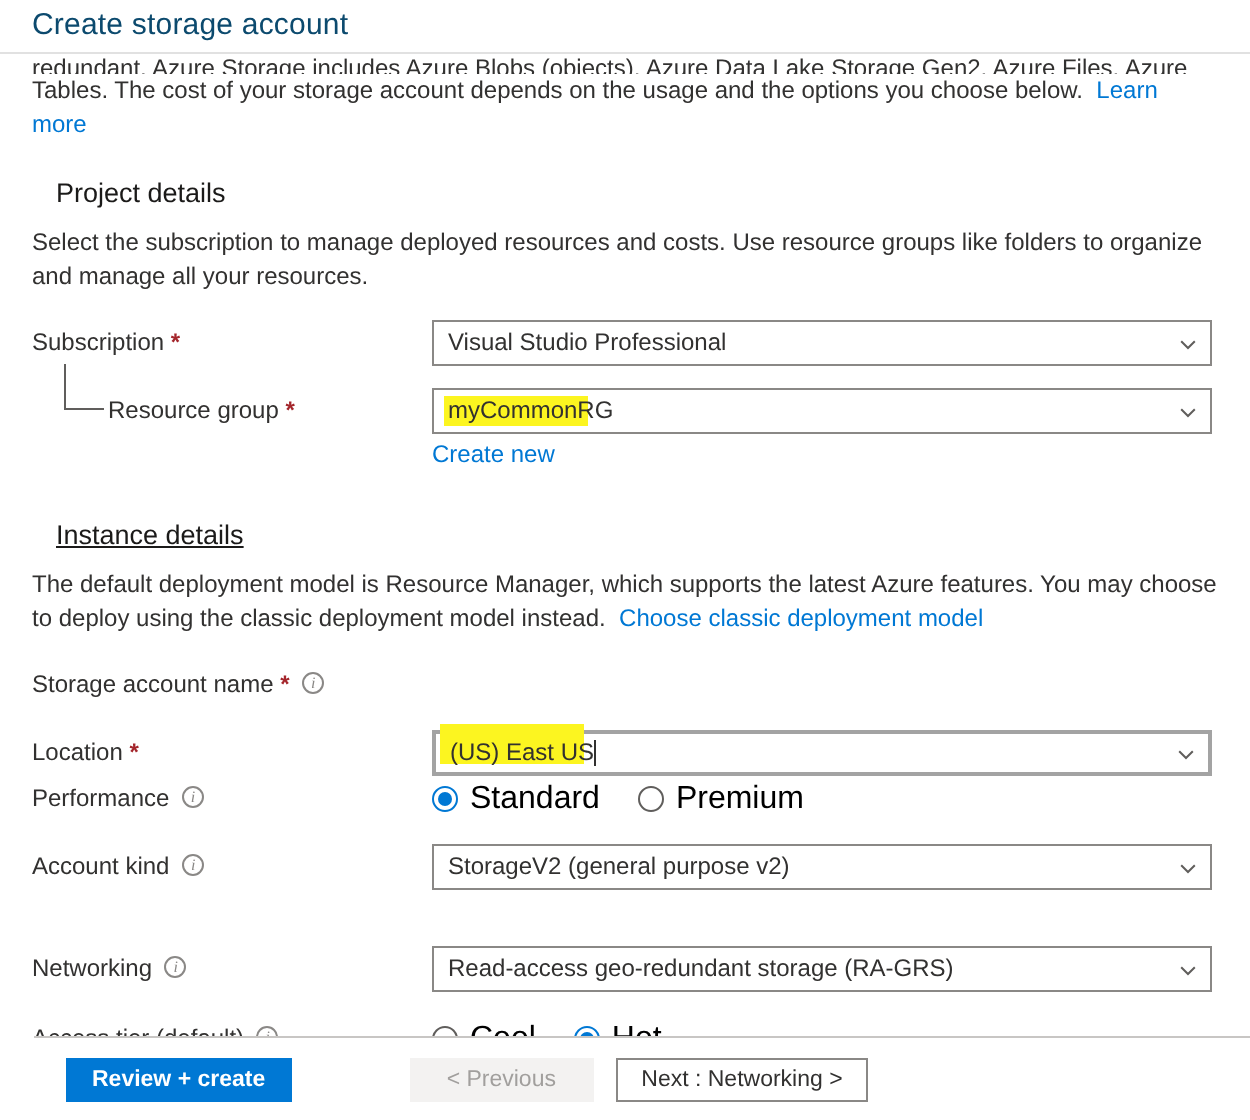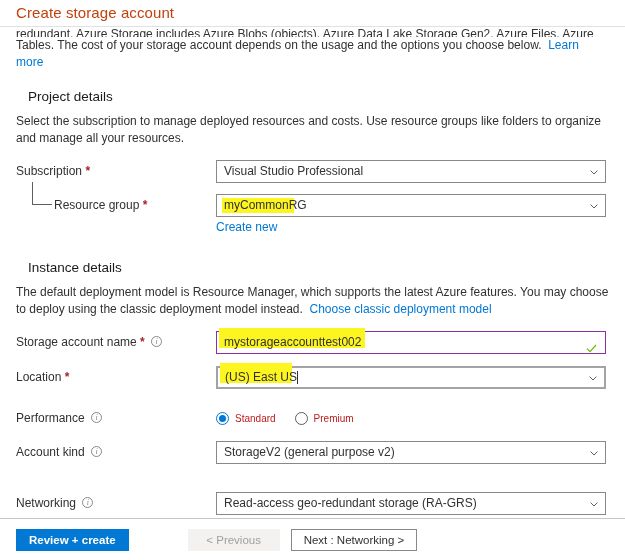--- a/index.html
+++ b/index.html
@@ -21,21 +21,21 @@
   
   .page-header {
     height: 27px;
     padding: 3px 0 0 16px;
     border-bottom: 1px solid #e1e1e1;
     background: #ffffff;
   }
   .page-title {
     font-size: 15px;
     font-weight: 400;
-    color: #c2410c;
+    color: #0c4a6e;
     letter-spacing: .1px;
     line-height: 20px;
   }
 
   
   .content {
     position: absolute;
     top: 28px;
     left: 0;
     right: 0;
@@ -209,22 +209,22 @@
     display: flex;
     align-items: center;
     height: 23px;
     gap: 19px;
   }
   .radio-opt {
     display: flex;
     align-items: center;
     gap: 6px;
     cursor: pointer;
-    font-size: 10px;
-    color: #b91c1c;
+    font-size: 16px;
+    color: #000000;
   }
   .radio-dot {
     width: 13px;
     height: 13px;
     border-radius: 50%;
     border: 1px solid #605e5c;
     background: #fff;
     position: relative;
     flex: 0 0 13px;
   }
@@ -235,21 +235,21 @@
     left: 50%; top: 50%;
     width: 7px; height: 7px;
     margin: -3.5px 0 0 -3.5px;
     border-radius: 50%;
     background: #0078d4;
   }
 
   
   .footer {
     position: absolute;
-    left: 0; right: 0; bottom: 0;
+    left: 17px; right: 0; bottom: 0;
     height: 42px;
     border-top: 1px solid #c8c6c4;
     background: #ffffff;
     display: flex;
     align-items: center;
     padding-left: 16px;
     gap: 11px;
   }
   .btn {
     height: 22px;
@@ -330,46 +330,35 @@
         <span class="chevron">
           <svg width="8" height="8" viewBox="0 0 8 8">
               <path d="M0.6 1.6 L4 5 L7.4 1.6" stroke="#605e5c" stroke-width="1" fill="none"></path>
             </svg>
         </span>
       </div>
       <a class="link sub-link">Create new</a>
     </div>
   </div>
 
-  <div class="section-title" style="margin-top:26px;">Instance details</div>
+  <div class="section-title" style="margin-top:26px;text-decoration:underline;">Instance details</div>
   <div class="section-desc">
     <span>The default deployment model is Resource Manager, which supports the latest Azure features. You may choose to deploy using the classic deployment model instead.</span>
     <span>&nbsp;</span><a class="link">Choose classic deployment model</a>
   </div>
 
   <div class="row" style="margin-bottom:12px;">
     <div class="row-label">
       <span>Storage account name</span>
       <span class="req">*</span>
       <span class="info-icon">i</span>
     </div>
-    <div class="row-field">
-      <span class="hl" style="left:3px;top:-3px;width:146px;height:20px;"></span>
-      <div class="ctrl validated">
-        <span class="ctrl-text">mystorageaccounttest002</span>
-        <span class="check">
-          <svg width="11" height="9" viewBox="0 0 11 9">
-              <path d="M1 4.6 L4 7.6 L10 1" stroke="#6bb700" stroke-width="1.2" fill="none"></path>
-            </svg>
-        </span>
-      </div>
-    </div>
-  </div>
-
-  <div class="row" style="margin-bottom:18px;">
+  </div>
+
+  <div class="row" style="margin-bottom:0;">
     <div class="row-label">
       <span>Location</span>
       <span class="req">*</span>
     </div>
     <div class="row-field">
       <span class="hl" style="left:4px;top:-3px;width:72px;height:20px;"></span>
       <div class="ctrl focused">
         <span class="ctrl-text">(US) East US</span>
           <span class="caret"></span>
         <span class="chevron">

